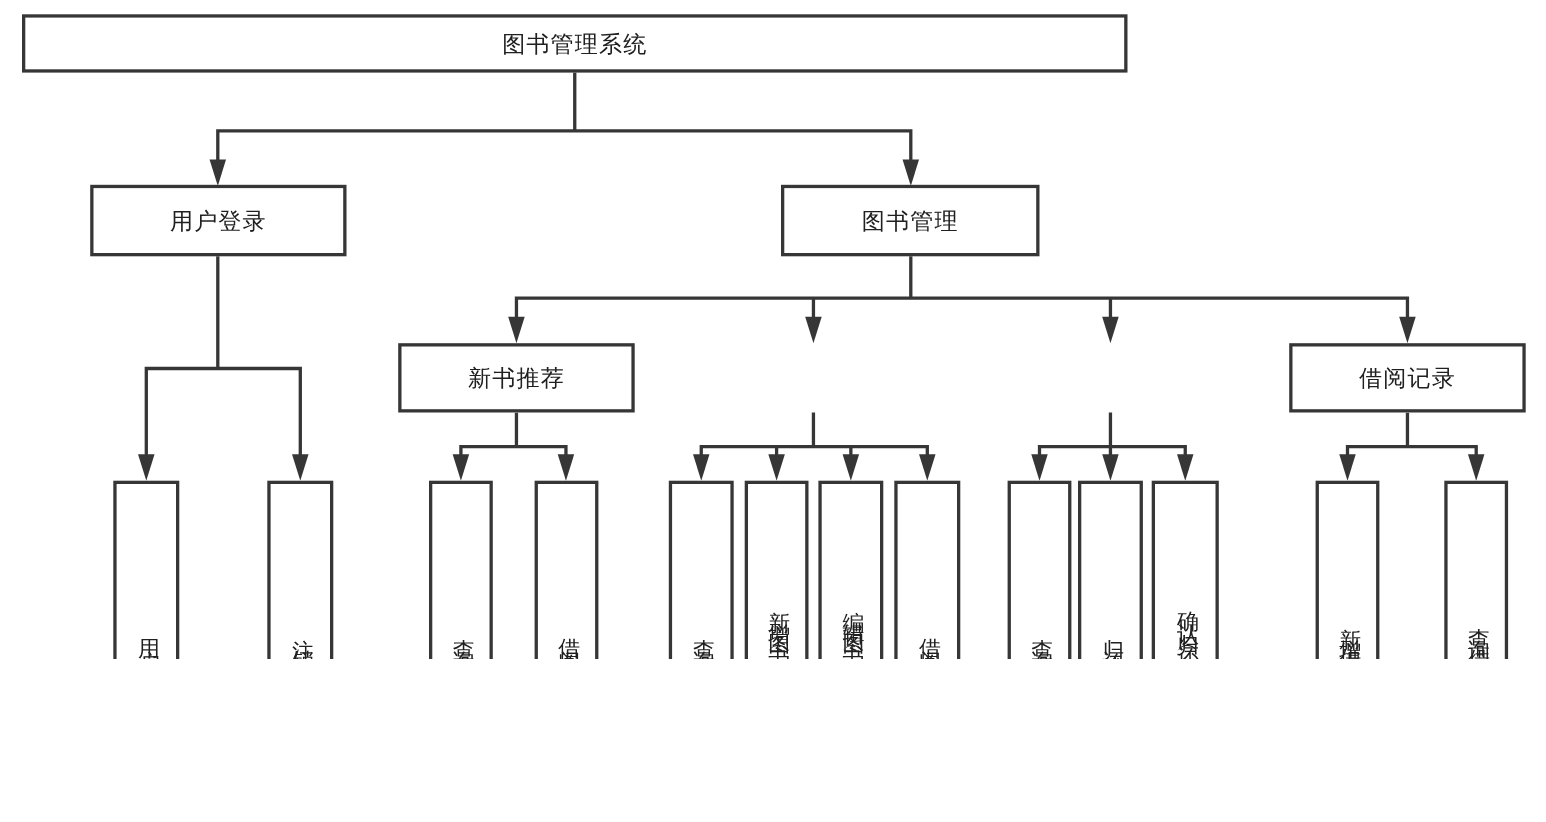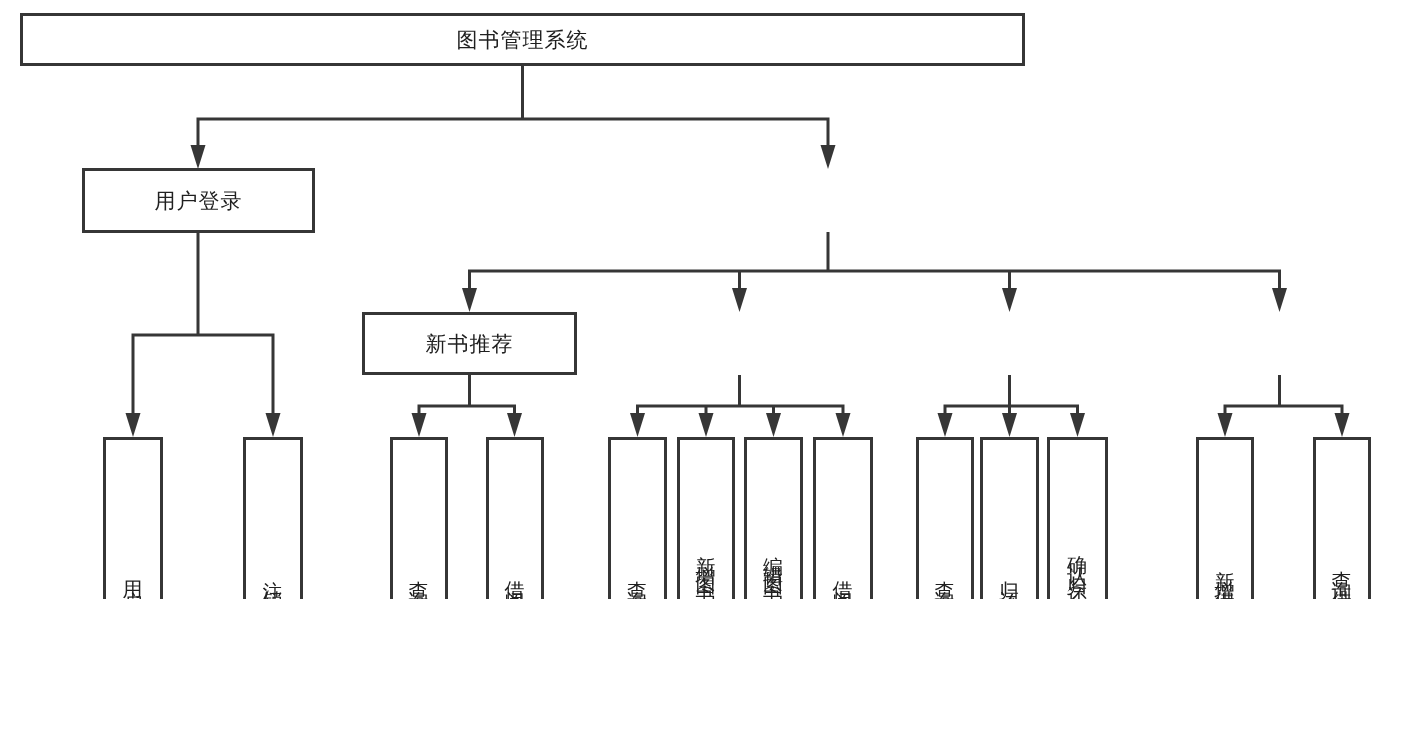--- a/index.html
+++ b/index.html
@@ -7,21 +7,21 @@
     --text:#202020;
     --wm:#a3a3ab;
     --bg:#ffffff;
   }
   html,body{margin:0;padding:0;background:var(--bg);}
   .stage{
     position:relative;
     width:1405px;height:599px;
     background:var(--bg);
     overflow:hidden;
-    font-family:Liberation Serif, serif;
+    font-family:Liberation Mono, monospace;
     color:var(--text);
   }
   .wires{
     position:absolute;left:0;top:0;width:1405px;height:747px;
     pointer-events:none;
   }
   .wires path{stroke:var(--line);stroke-width:3;fill:none;}
   .wires polygon{fill:var(--line);stroke:none;}
   .box{
     position:absolute;
@@ -91,23 +91,29 @@
     <polygon points="1334.5,413 1349.5,413 1342,437"></polygon>
   </svg>
 
   <div class="box h" style="left:20px;top:13px;width:1005px;height:53px">
     <span class="lbl">图书管理系统</span>
   </div>
 
   <div class="box h" style="left:82px;top:168px;width:233px;height:65px">
     <span class="lbl">用户登录</span>
   </div>
+  <div class="box h" style="left:710px;top:168px;width:235px;height:65px">
+    <span class="lbl">图书管理</span>
+  </div>
 
   <div class="box h" style="left:362px;top:312px;width:215px;height:63px">
     <span class="lbl">新书推荐</span>
+  </div>
+  <div class="box h" style="left:1172px;top:312px;width:215px;height:63px">
+    <span class="lbl">借阅记录</span>
   </div>
 
   <div class="box v" style="left:103px;top:437px;width:60px;height:296px">
     <span class="lbl">用户登录</span>
   </div>
   <div class="box v" style="left:243px;top:437px;width:60px;height:296px">
     <span class="lbl">注销登录</span>
   </div>
 
   <div class="box v" style="left:390px;top:437px;width:58px;height:296px">

